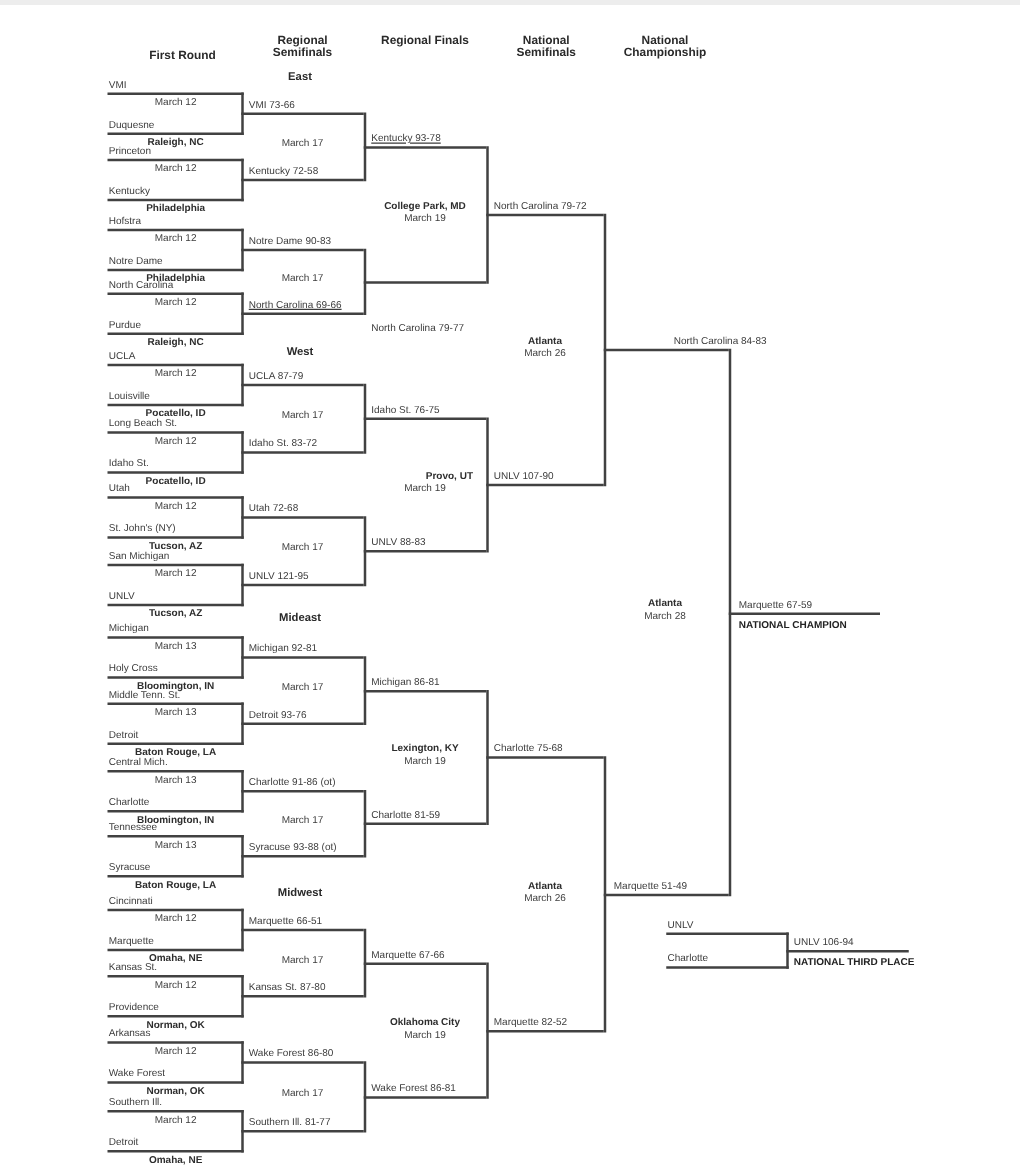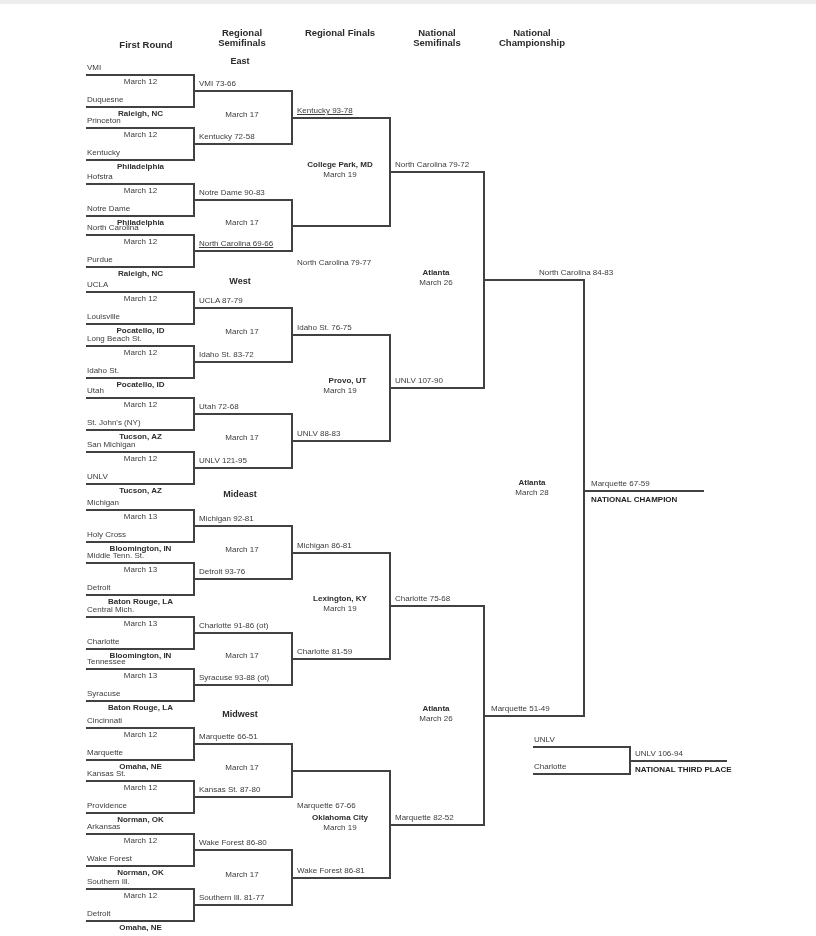--- a/index.html
+++ b/index.html
@@ -154,21 +154,21 @@
     <div class="ln" style="left: 291px; top: 307px; width: 2px; height: 56px;"></div>
     <div class="ln" style="left: 291px; top: 334px; width: 98px; height: 2px;"></div>
     <div class="t" style="left: 242px; top: 327px; transform: translateX(-50%);">March 17</div>
     <div class="t" style="left: 297px; top: 323px;">Idaho St. 76-75</div>
     <div class="ln" style="left: 291px; top: 413px; width: 2px; height: 56px;"></div>
     <div class="ln" style="left: 291px; top: 440px; width: 98px; height: 2px;"></div>
     <div class="t" style="left: 242px; top: 433px; transform: translateX(-50%);">March 17</div>
     <div class="t" style="left: 297px; top: 429px;">UNLV 88-83</div>
     <div class="ln" style="left: 389px; top: 334px; width: 2px; height: 108px;"></div>
     <div class="ln" style="left: 389px; top: 387px; width: 94px; height: 2px;"></div>
-    <div class="t b" style="left: 340px; top: 376px; transform: translateX(-50%); padding-left: 15px;">Provo, UT</div>
+    <div class="t b" style="left: 352px; top: 376px; transform: translateX(-50%); padding-left: 15px;">Provo, UT</div>
     <div class="t" style="left: 340px; top: 386px; transform: translateX(-50%);">March 19</div>
     <div class="t" style="left: 395px; top: 376px;">UNLV 107-90</div>
     <div class="reg" style="left: 240px; top: 489px;">Mideast</div>
     <div class="ln" style="left: 86px; top: 509px; width: 109px; height: 2px;"></div>
     <div class="ln" style="left: 86px; top: 541px; width: 109px; height: 2px;"></div>
     <div class="ln" style="left: 193px; top: 509px; width: 2px; height: 34px;"></div>
     <div class="ln" style="left: 193px; top: 525px; width: 98px; height: 2px;"></div>
     <div class="t" style="left: 87px; top: 498px;">Michigan</div>
     <div class="t" style="left: 86px; top: 512px; width: 109px; text-align: center;">March 13</div>
     <div class="t" style="left: 87px; top: 530px;">Holy Cross</div>
@@ -247,21 +247,21 @@
     <div class="ln" style="left: 193px; top: 888px; width: 2px; height: 34px;"></div>
     <div class="ln" style="left: 193px; top: 904px; width: 98px; height: 2px;"></div>
     <div class="t" style="left: 87px; top: 877px;">Southern Ill.</div>
     <div class="t" style="left: 86px; top: 891px; width: 109px; text-align: center;">March 12</div>
     <div class="t" style="left: 87px; top: 909px;">Detroit</div>
     <div class="t b" style="left: 86px; top: 923px; width: 109px; text-align: center;">Omaha, NE</div>
     <div class="t" style="left: 199px; top: 893px;">Southern Ill. 81-77</div>
     <div class="ln" style="left: 291px; top: 743px; width: 2px; height: 55px;"></div>
     <div class="ln" style="left: 291px; top: 770px; width: 98px; height: 2px;"></div>
     <div class="t" style="left: 242px; top: 763px; transform: translateX(-50%);">March 17</div>
-    <div class="t" style="left: 297px; top: 759px; margin-top: 42px;">Marquette 67-66</div>
+    <div class="t" style="left: 297px; top: 759px;">Marquette 67-66</div>
     <div class="ln" style="left: 291px; top: 849px; width: 2px; height: 57px;"></div>
     <div class="ln" style="left: 291px; top: 877px; width: 98px; height: 2px;"></div>
     <div class="t" style="left: 242px; top: 870px; transform: translateX(-50%);">March 17</div>
     <div class="t" style="left: 297px; top: 866px;">Wake Forest 86-81</div>
     <div class="ln" style="left: 389px; top: 770px; width: 2px; height: 109px;"></div>
     <div class="ln" style="left: 389px; top: 824px; width: 94px; height: 2px;"></div>
     <div class="t b" style="left: 340px; top: 813px; transform: translateX(-50%);">Oklahoma City</div>
     <div class="t" style="left: 340px; top: 823px; transform: translateX(-50%);">March 19</div>
     <div class="t" style="left: 395px; top: 813px;">Marquette 82-52</div>
     <div class="ln" style="left: 483px; top: 171px; width: 2px; height: 218px;"></div>

